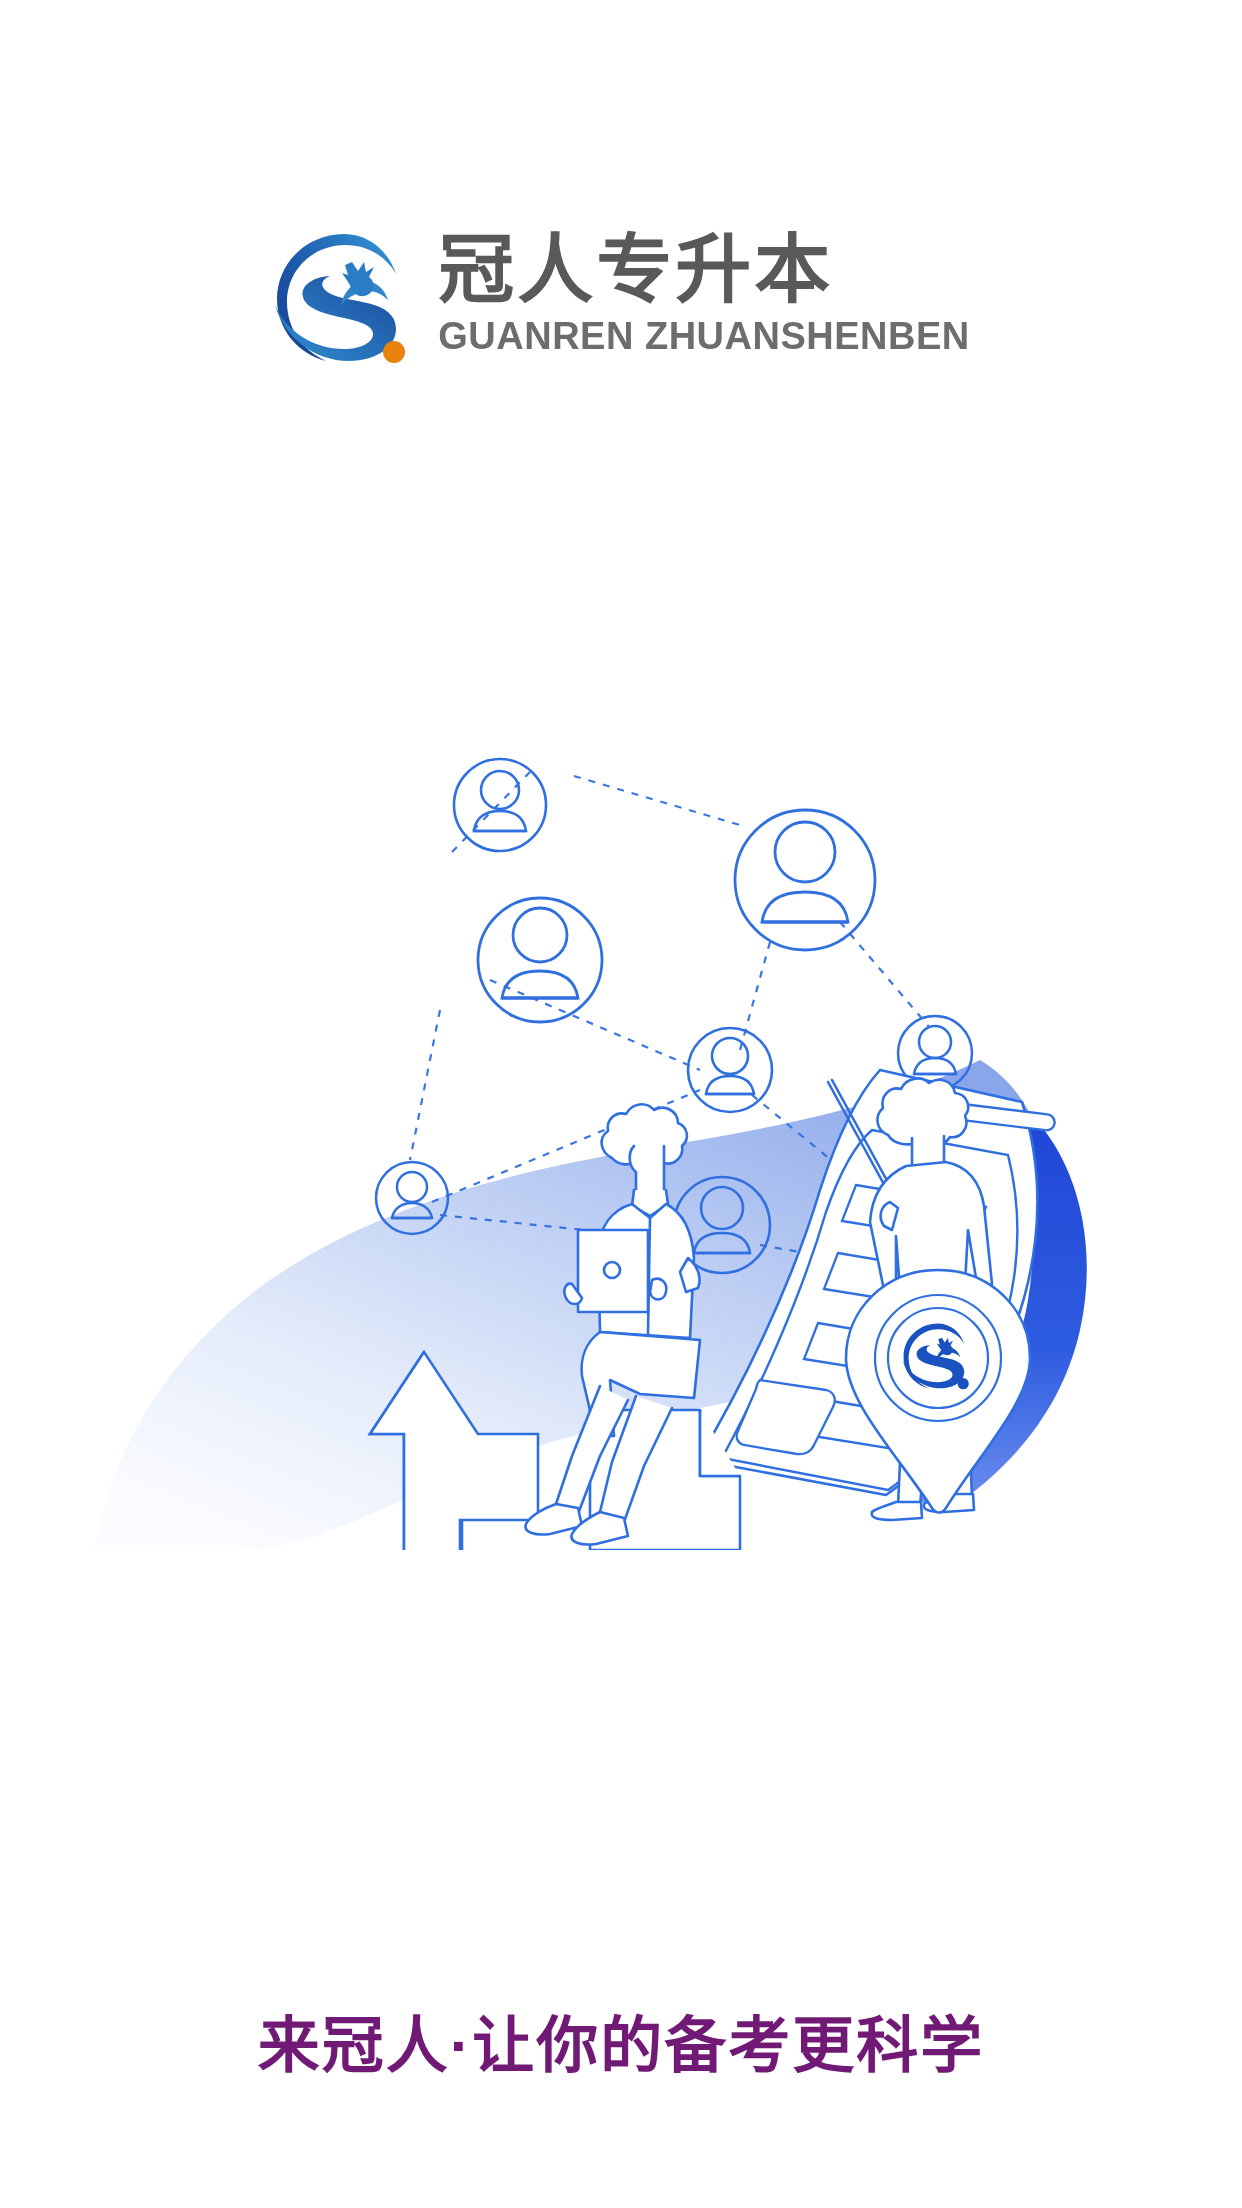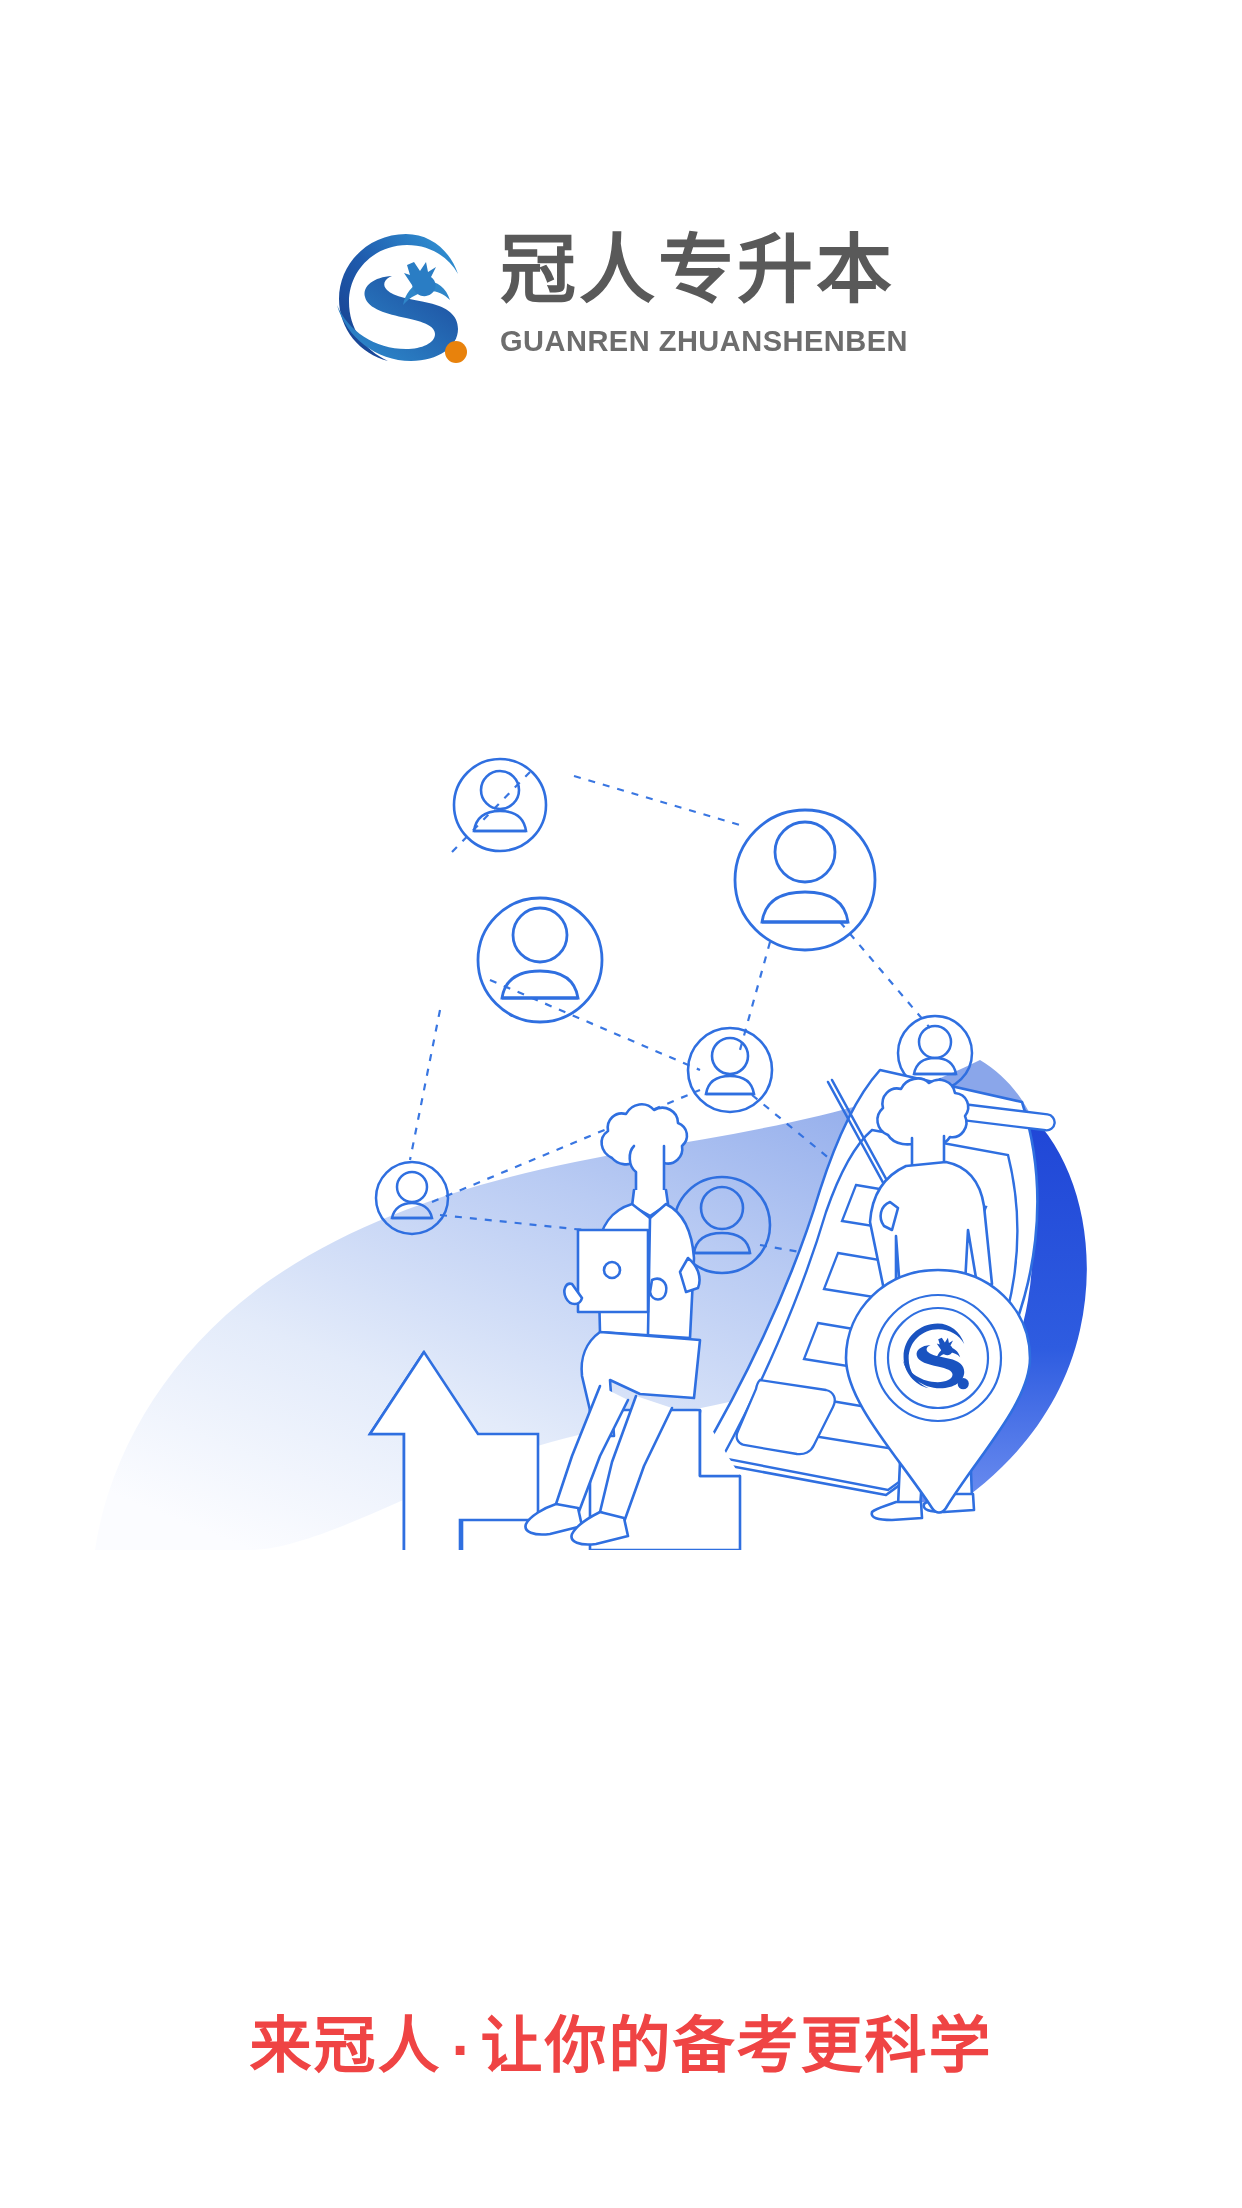--- a/index.html
+++ b/index.html
@@ -55,22 +55,22 @@
   .brand-cn {
     font-size: 76px;
     line-height: 1.02;
     font-weight: 700;
     color: #595959;
     letter-spacing: 3px;
     white-space: nowrap;
     font-family: "Liberation Sans", "DejaVu Sans", sans-serif;
   }
   .brand-en {
-    margin-top: 16px;
-    font-size: 29px;
+    margin-top: 6px;
+    font-size: 38px;
     font-weight: 700;
     color: #6d6d6d;
     letter-spacing: 0.5px;
     white-space: nowrap;
     font-family: "Liberation Sans", "DejaVu Sans", sans-serif;
   }
 
   
   .hero {
     position: absolute;
@@ -87,23 +87,23 @@
 
   
   .tagline {
     position: absolute;
     left: 0;
     top: 1995px;
     width: 1242px;
     text-align: center;
     font-size: 62px;
     font-weight: 700;
-    color: #ef4444;
+    color: #701a75;
     letter-spacing: 2px;
-    font-family: Liberation Mono, monospace;
+    font-family: Liberation Sans, sans-serif;
     white-space: nowrap;
   }
 </style>
 </head>
 <body>
 
 <div class="screen">
 
   <div class="logo-lockup">
     <div class="logo-inner">

